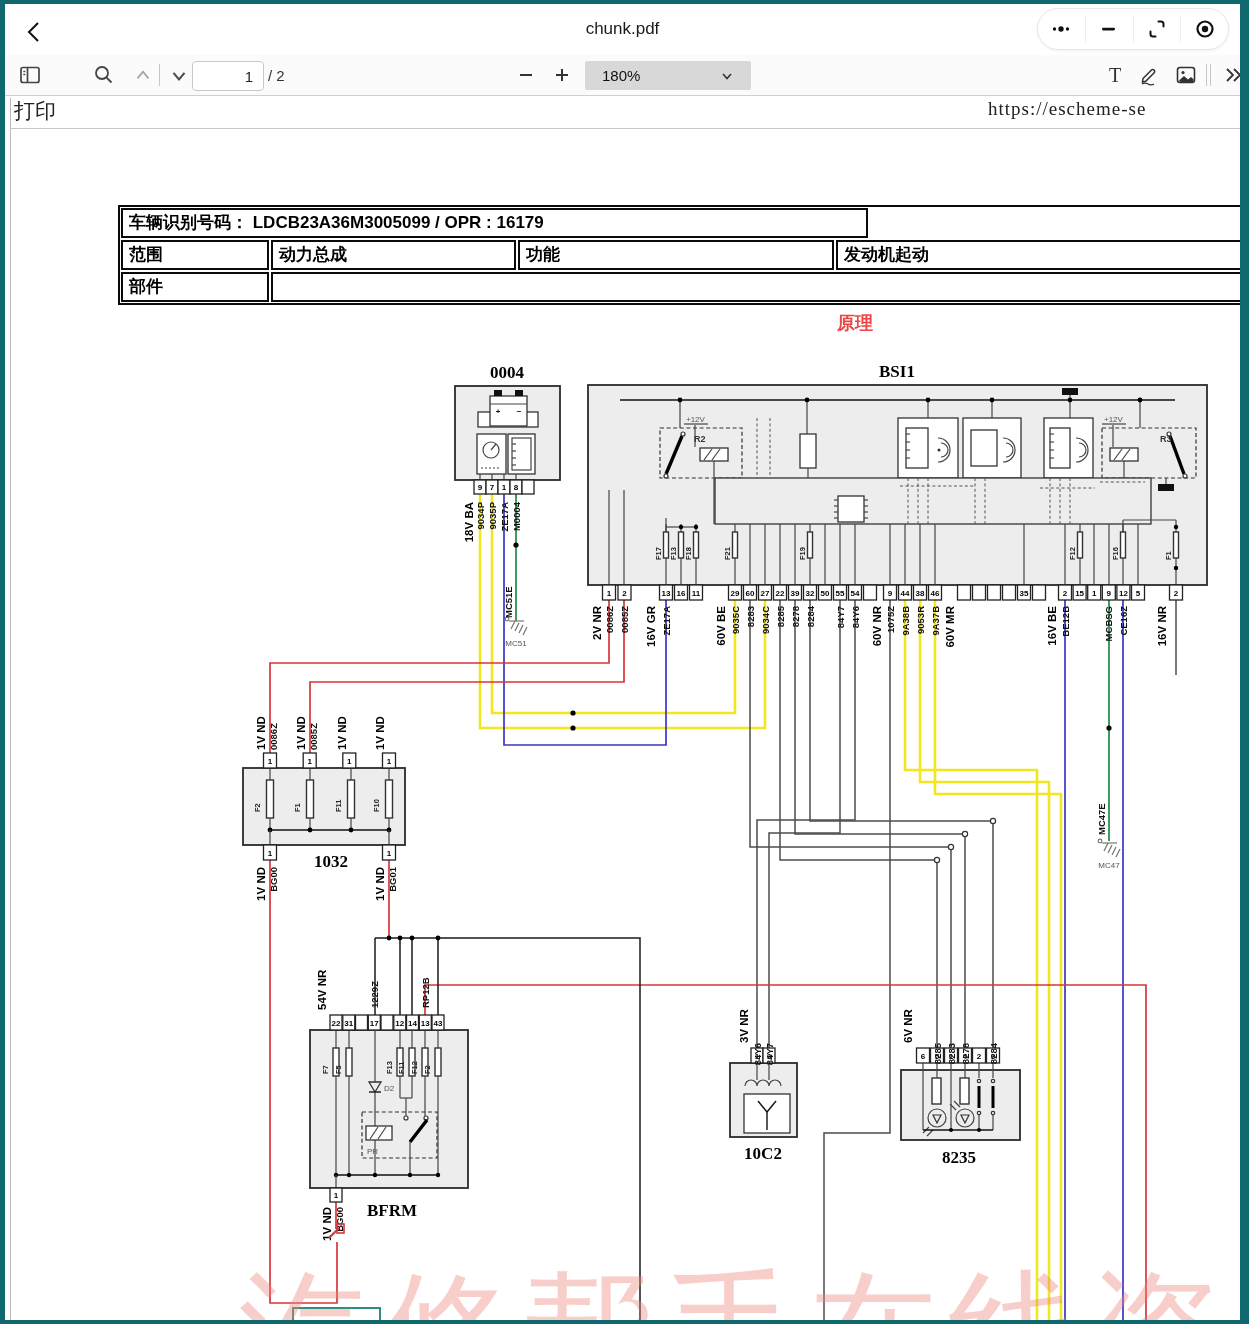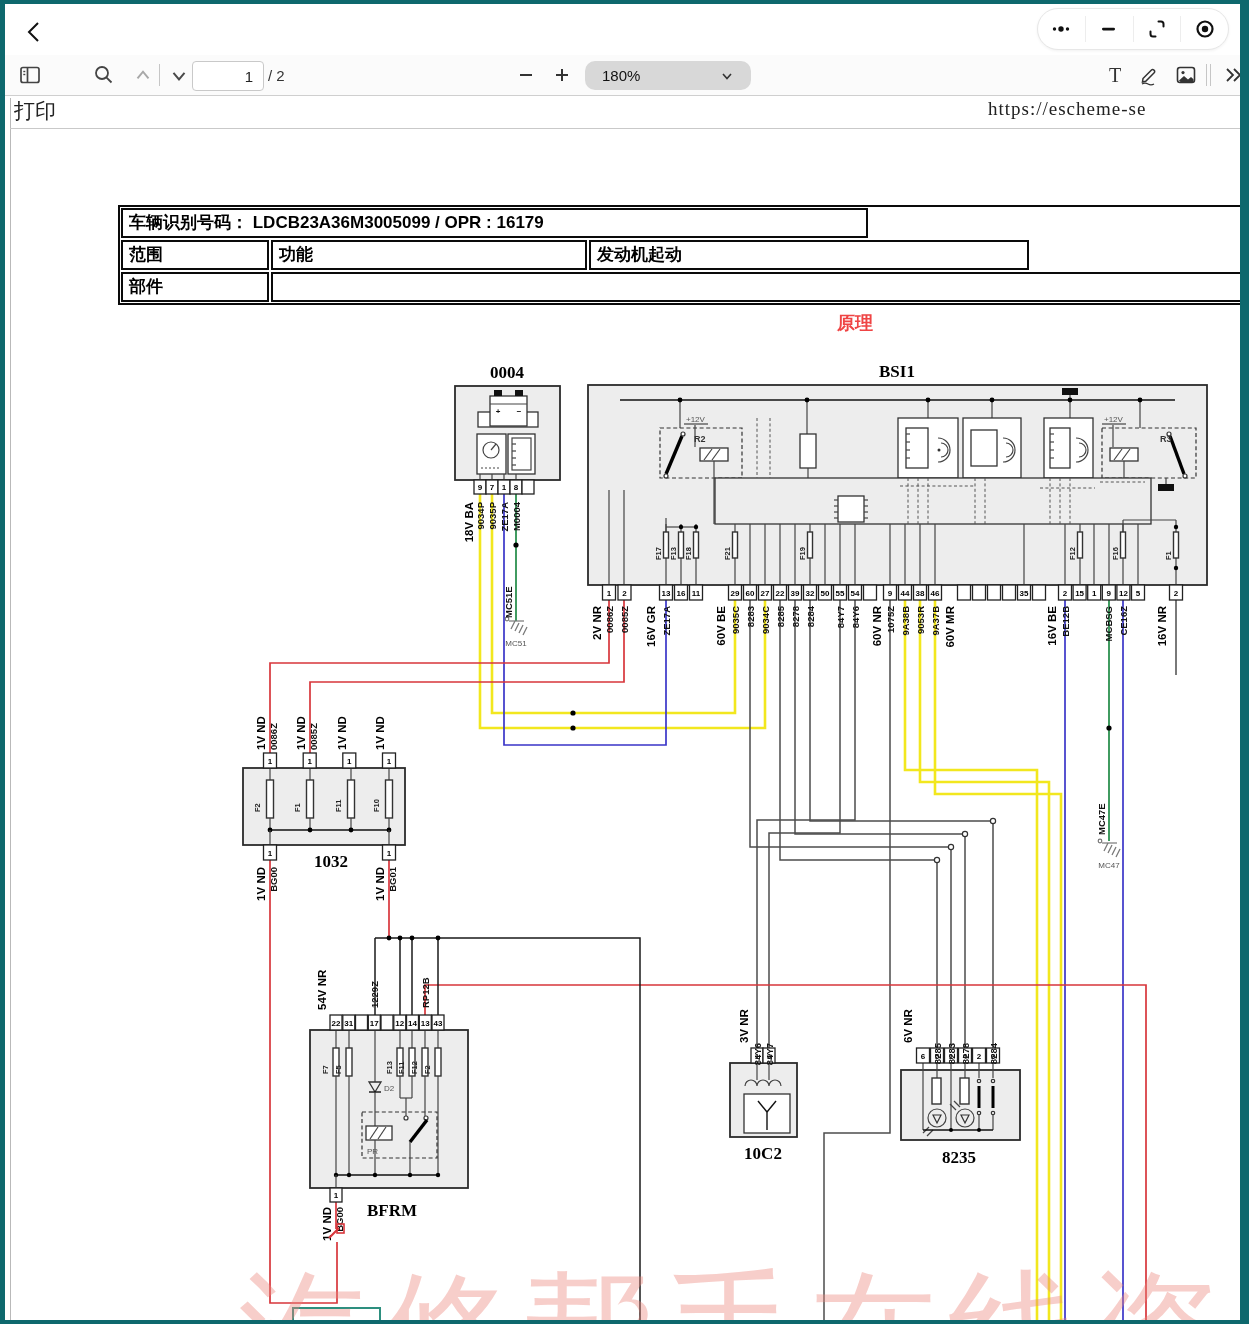--- a/index.html
+++ b/index.html
@@ -11,21 +11,21 @@
   .doc-title{position:absolute;left:0;right:0;top:15px;text-align:center;font-size:17px;color:#1b1b1b;}
   .pill{position:absolute;right:11px;top:4px;width:190px;height:40px;border:1px solid #e7e7e7;border-radius:22px;background:#fff;box-shadow:0 1px 3px rgba(0,0,0,.06);display:flex;align-items:center;}
   .pill button{flex:1;height:100%;background:none;border:none;cursor:pointer;display:flex;align-items:center;justify-content:center;padding:0;}
   .pdiv{width:1px;height:26px;background:#ededed;}
   
   .toolbar{position:absolute;top:55px;left:5px;right:9px;height:40px;background:#fbfbfb;border-bottom:1px solid #cfcfcf;z-index:10;}
   .tb{position:absolute;top:4px;width:32px;height:32px;background:none;border:none;cursor:pointer;padding:0;display:flex;align-items:center;justify-content:center;}
   .tdiv{position:absolute;top:9px;width:1px;height:22px;background:#c6c6c6;}
   .pageinput{position:absolute;left:187px;top:6px;width:58px;height:26px;border:1px solid #c9c9c9;border-radius:4px;font-size:15px;text-align:right;padding-right:10px;color:#222;background:#fff;}
   .pagetotal{position:absolute;left:263px;top:12px;font-size:15px;color:#333;}
-  .zoomdrop{position:absolute;left:580px;top:6px;width:166px;height:29px;background:#d8d8d8;border:none;border-radius:10px;cursor:pointer;display:flex;align-items:center;}
+  .zoomdrop{position:absolute;left:580px;top:6px;width:166px;height:29px;background:#d8d8d8;border:none;border-radius:2px;cursor:pointer;display:flex;align-items:center;}
   .zoomdrop span{font-size:15px;color:#111;padding-left:11px;flex:1;text-align:left;}
   .ttool{font-family:"Liberation Serif",serif;font-size:20px;color:#333;}
   
   .doc{position:absolute;top:95px;left:5px;right:9px;bottom:4px;background:#fff;overflow:hidden;z-index:5;}
   .pageedge{position:absolute;left:5px;top:3px;bottom:0;width:1px;background:#b9b9b9;}
   .hdrline{position:absolute;left:5px;right:0;top:33px;height:1px;background:#c9c9c9;}
   .printlabel{position:absolute;left:9px;top:2px;font-family:Liberation Serif, serif;font-size:21px;color:#222;}
   .urllabel{position:absolute;left:983px;top:3px;font-family:"Liberation Serif",serif;font-size:19px;letter-spacing:1px;color:#222;white-space:nowrap;}
   
   .vtable{position:absolute;left:113px;top:110px;border:2px solid #0a0a0a;padding:1px;background:#fff;}
@@ -68,20 +68,21 @@
 </style>
 </head>
 <body>
 
 <div class="titlebar">
   <button class="backbtn">
     <svg width="32" height="32" viewBox="0 0 32 32">
         <polyline points="19,7 10,16 19,25" fill="none" stroke="#111" stroke-width="2"></polyline>
       </svg>
   </button>
+  <div class="doc-title">chunk.pdf</div>
   <div class="pill">
     <button>
       <svg width="24" height="24" viewBox="0 0 24 24">
           <circle cx="5.5" cy="12" r="1.7" fill="#111"></circle>
           <circle cx="12" cy="12" r="2.7" fill="#111"></circle>
           <circle cx="18.5" cy="12" r="1.7" fill="#111"></circle>
         </svg>
     </button>
     <div class="pdiv"></div>
     <button>
@@ -181,20 +182,21 @@
   <div class="hdrline"></div>
   <div class="printlabel">打印</div>
   <div class="urllabel">https://escheme-se</div>
 
   <div class="vtable">
     <div class="trow">
       <div class="tcell c-vin">车辆识别号码：  LDCB23A36M3005099 / OPR : 16179</div>
     </div>
     <div class="trow">
       <div class="tcell c-a">范围</div>
+      <div class="tcell c-b">动力总成</div>
       <div class="tcell c-c">功能</div>
       <div class="tcell c-d">发动机起动</div>
     </div>
     <div class="trow">
       <div class="tcell c-a">部件</div>
       <div class="tcell c-e"></div>
     </div>
   </div>
 
   <div class="heading">原理</div>

